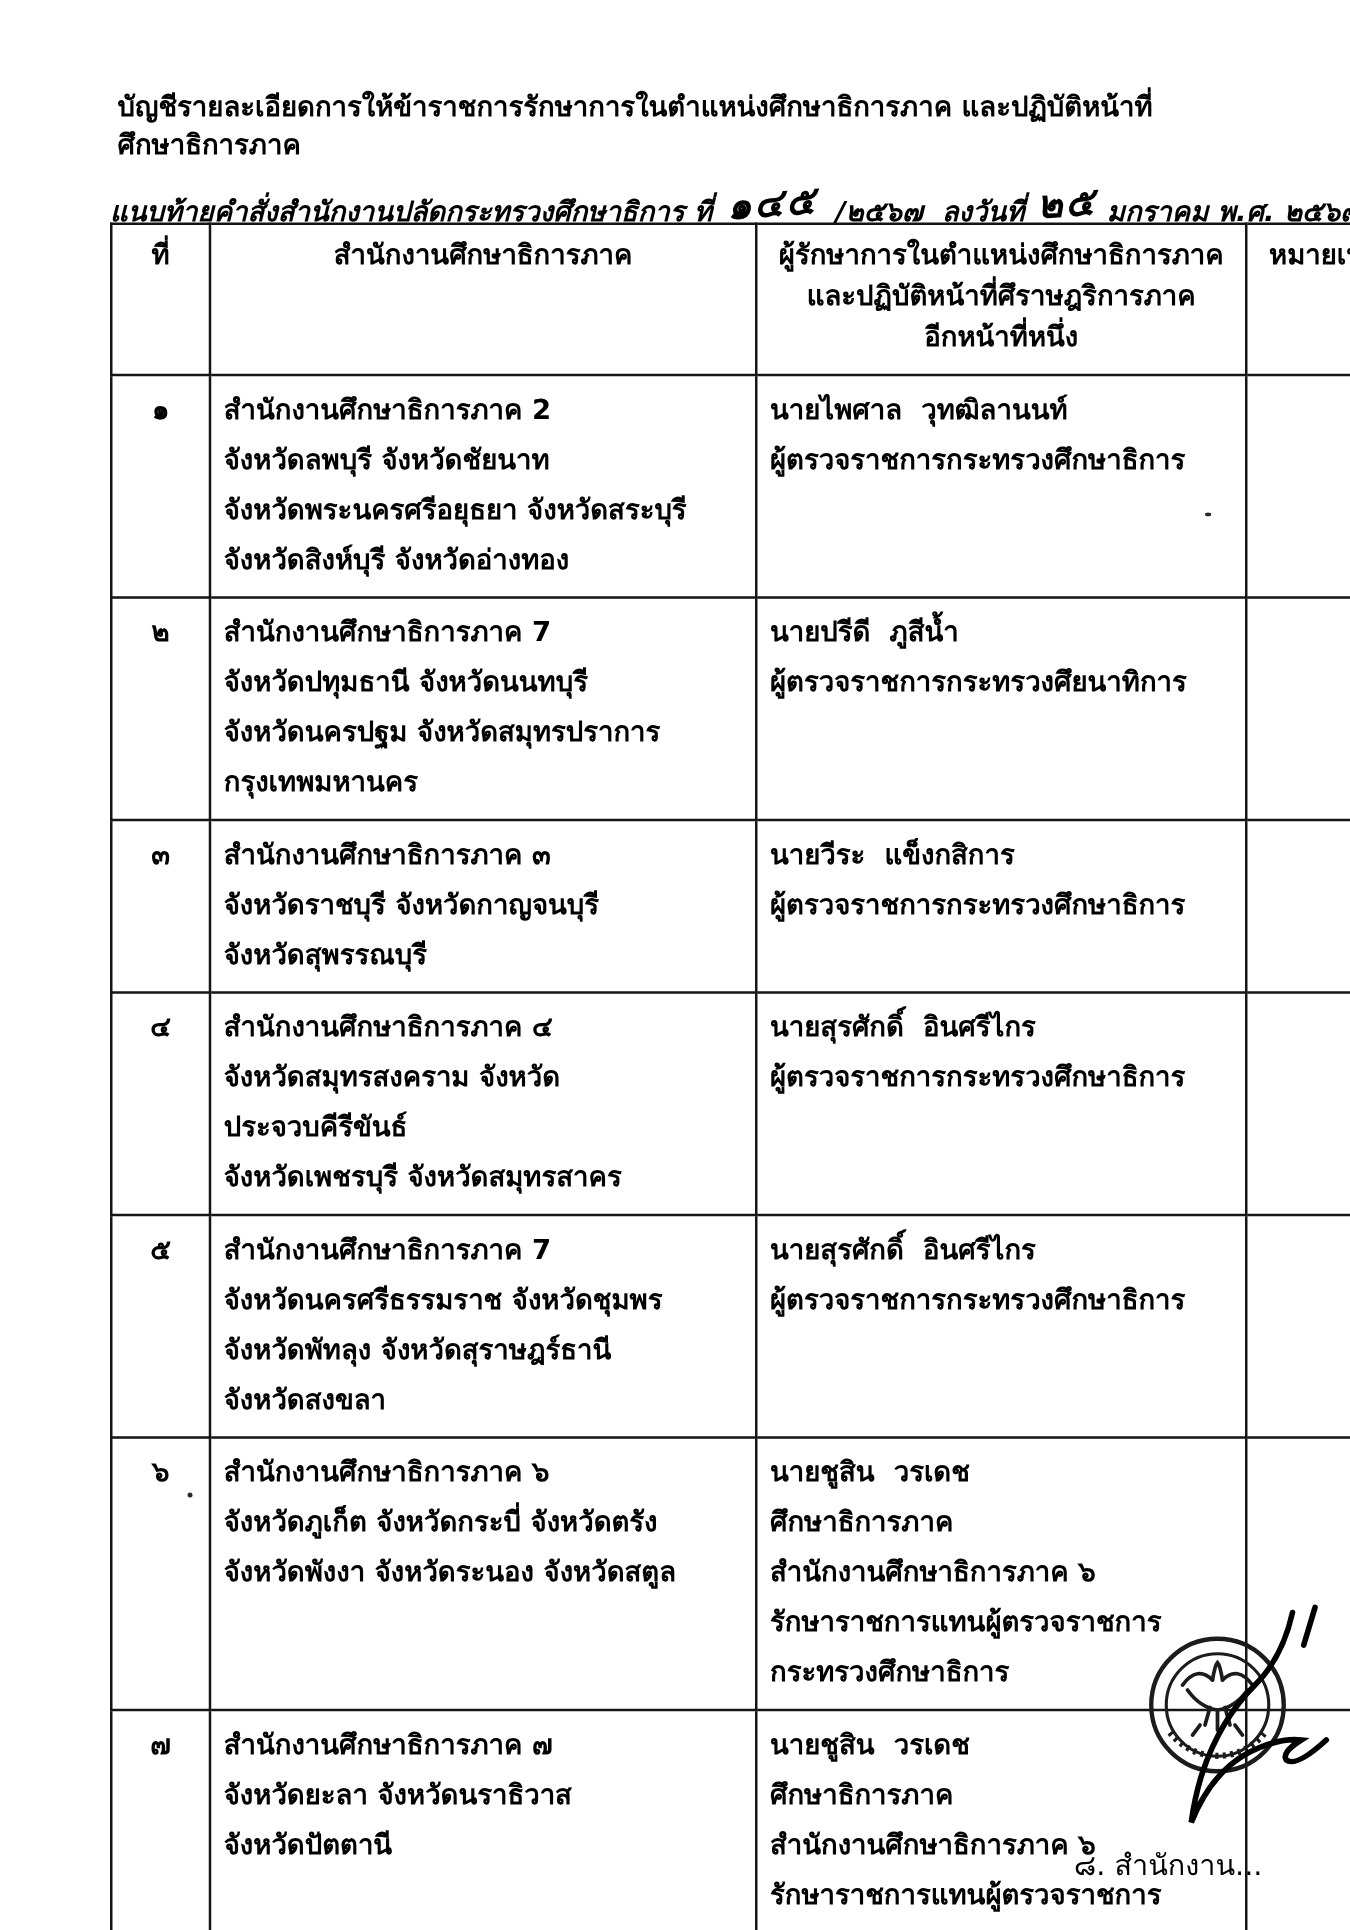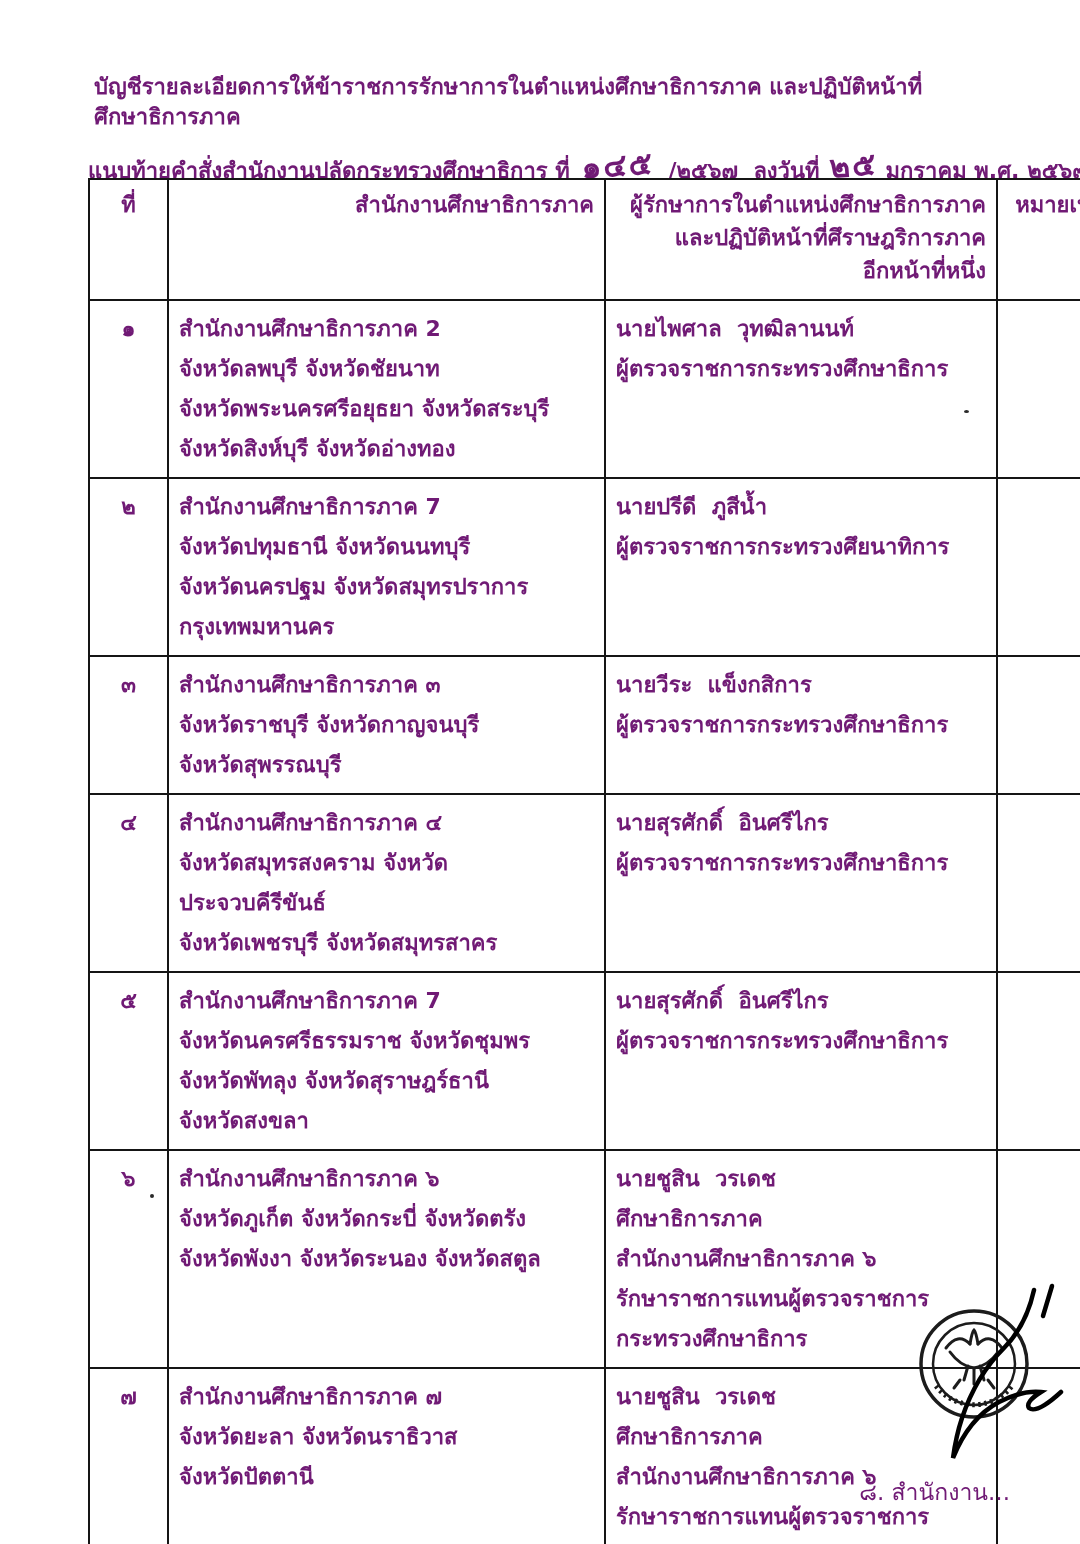--- a/index.html
+++ b/index.html
@@ -2,27 +2,27 @@
 <html><head>
 <meta charset="utf-8">
 <style>
   html,body{margin:0;padding:0;background:#e8e8e8;}
   .page{
     position:relative;
     width:1080px;height:1544px;
     margin:0 auto;
     background:#ffffff;
     font-family:"DejaVu Sans","Liberation Sans",sans-serif;
-    color:#701a75;
+    color:#000000;
     overflow:hidden;
   }
   
   .title-block{position:absolute;left:88px;top:72px;width:920px;font-weight:bold;}
   .title-line1{font-size:22px;line-height:30px;margin:0 0 0 6px;}
-  .title-line2{font-size:22px;line-height:30px;margin:24px 0 0 0;display:flex;align-items:flex-end;flex-wrap:nowrap;}
+  .title-line2{font-size:22px;line-height:30px;margin:24px 0 0 0;display:flex;align-items:center;flex-wrap:nowrap;font-style:italic;}
   .title-line2 > span{white-space:pre;}
   .hand{
     font-size:31px;line-height:26px;
     transform:rotate(-4deg) translateY(-8px);
     display:inline-block;
     margin:0 14px 0 12px;
     letter-spacing:2px;
   }
   .hand2{margin:0 8px 0 10px;}
   
@@ -39,21 +39,21 @@
     vertical-align:top;
     padding:8px 10px;
     white-space:pre-wrap;
     overflow:hidden;
   }
   th.c-no,td.c-no{width:57px;text-align:center;padding-left:2px;padding-right:2px;}
   th.c-office,td.c-office{width:415px;}
   th.c-acting,td.c-acting{width:370px;}
   th.c-note,td.c-note{width:105px;text-align:center;padding-left:2px;padding-right:2px;}
   thead th{
-    text-align:right;vertical-align:middle;
+    text-align:center;vertical-align:middle;
     font-size:22px;line-height:33px;font-weight:bold;
     height:103px;padding:4px 6px;
   }
   tbody td{line-height:40px;}
   tr.r0{height:165px;} tr.r1{height:163px;} tr.r2{height:128px;}
   tr.r3{height:127px;} tr.r4{height:164px;} tr.r5{height:196px;} tr.r6{height:204px;}
   
   .stamp{position:absolute;left:902px;top:1282px;width:176px;height:200px;}
   
   .footer{

